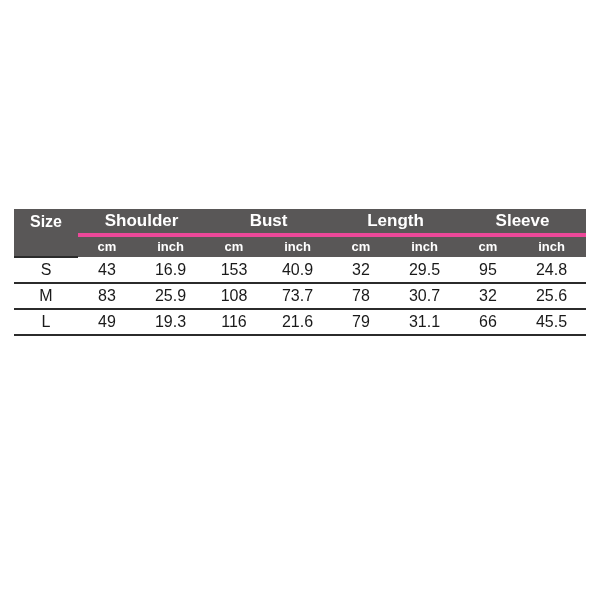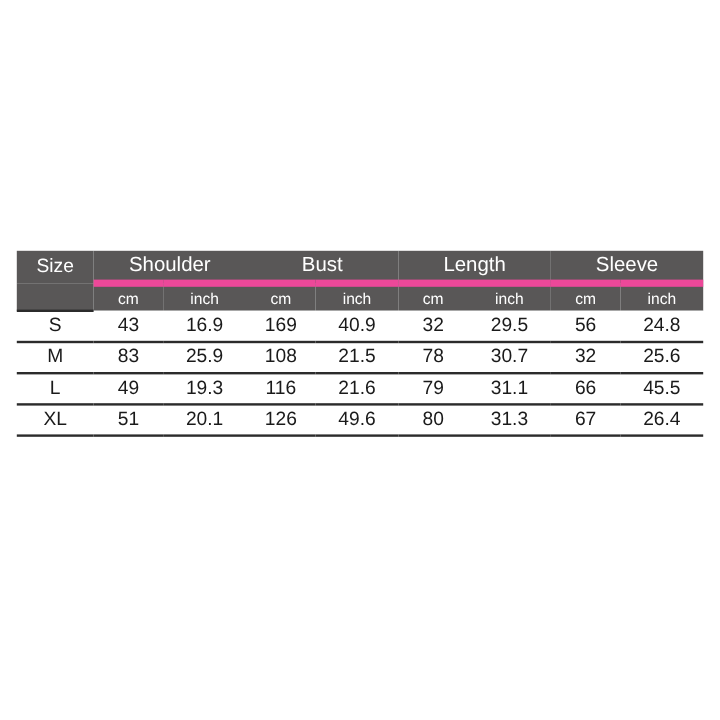--- a/index.html
+++ b/index.html
@@ -26,39 +26,39 @@
     width: 571px;
     border-collapse: collapse;
     table-layout: fixed;
   }
 
   
   thead tr.group-row th,
   thead tr.unit-row th {
     background: #595757;
     color: #ffffff;
-    font-weight: normal;
+    font-weight: bold;
     padding: 0;
     border: none;
   }
 
   thead tr.group-row th {
     height: 24px;
     font-size: 17px;
     vertical-align: middle;
     line-height: 24px;
   }
 
   thead tr.group-row th.size-head {
     font-size: 16px;
   }
 
   
   thead tr.group-row th.grouped {
-    border-bottom: 6px solid #ec4899;
+    border-bottom: 4px solid #ec4899;
   }
 
   thead tr.unit-row th {
     height: 20px;
     font-size: 13px;
     line-height: 20px;
     vertical-align: middle;
   }
 
   
@@ -127,55 +127,44 @@
         <th>cm</th>
         <th>inch</th>
       </tr>
     </thead>
 
     <tbody>
       <tr>
         <td>S</td>
         <td>43</td>
         <td>16.9</td>
-        <td>169</td>
+        <td>153</td>
         <td>40.9</td>
         <td>32</td>
         <td>29.5</td>
-        <td>56</td>
+        <td>95</td>
         <td>24.8</td>
       </tr>
       <tr>
         <td>M</td>
         <td>83</td>
         <td>25.9</td>
         <td>108</td>
-        <td>21.5</td>
+        <td>73.7</td>
         <td>78</td>
         <td>30.7</td>
         <td>32</td>
         <td>25.6</td>
       </tr>
       <tr>
         <td>L</td>
         <td>49</td>
         <td>19.3</td>
         <td>116</td>
         <td>21.6</td>
         <td>79</td>
         <td>31.1</td>
         <td>66</td>
         <td>45.5</td>
       </tr>
-      <tr>
-        <td>XL</td>
-        <td>51</td>
-        <td>20.1</td>
-        <td>126</td>
-        <td>49.6</td>
-        <td>80</td>
-        <td>31.3</td>
-        <td>67</td>
-        <td>26.4</td>
-      </tr>
     </tbody>
   </table>
 </div>
 
 </body></html>

